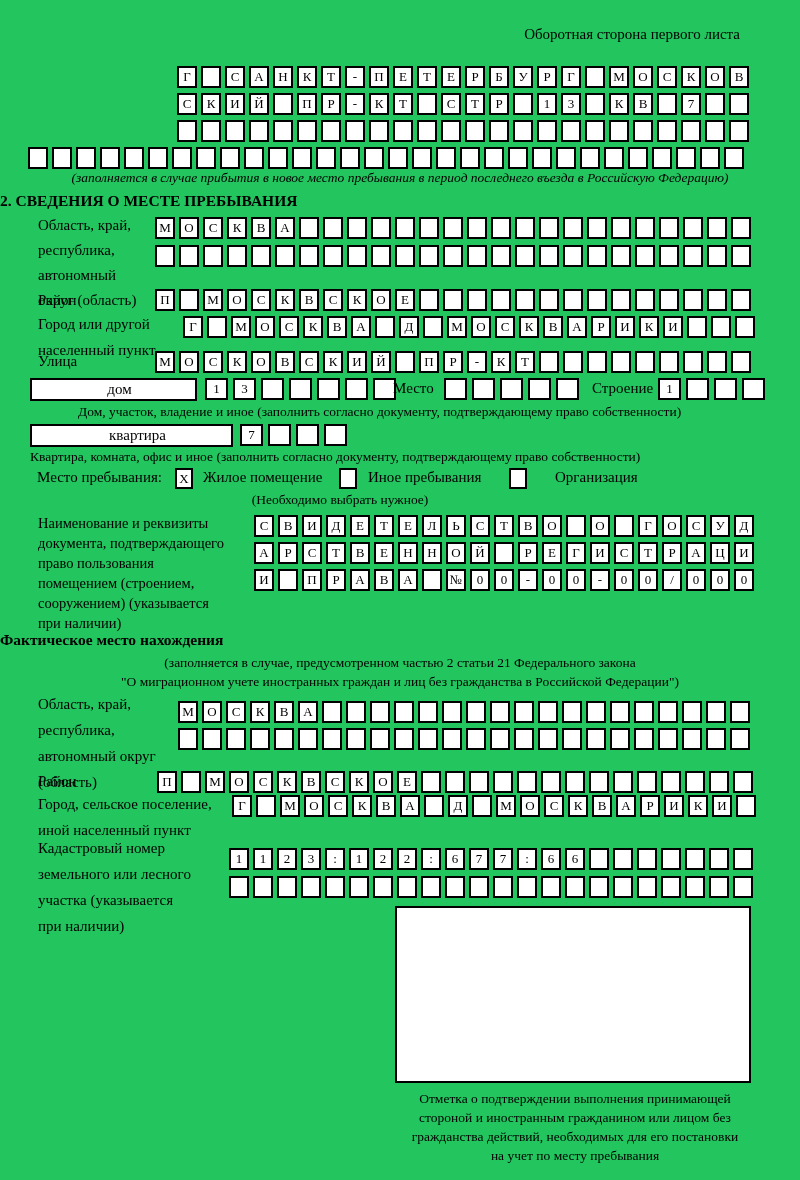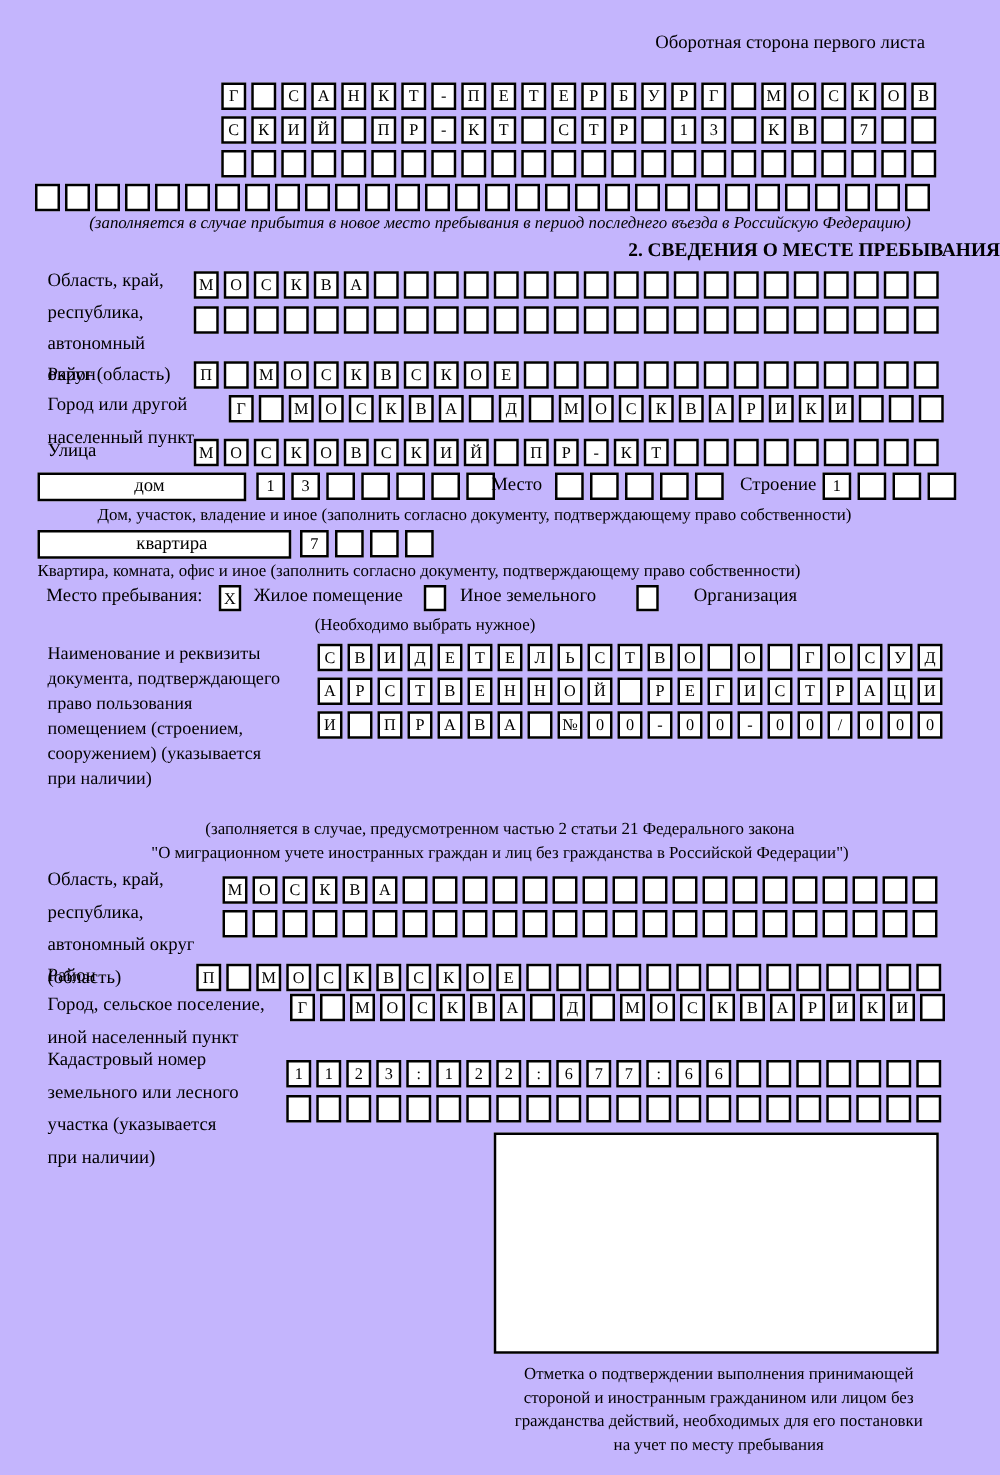--- a/index.html
+++ b/index.html
@@ -1,35 +1,35 @@
 <!DOCTYPE html>
 <html><head>
 <meta charset="utf-8">
 <style>
   html,body{margin:0;padding:0;background:#fff;}
   .form{
-    position:relative;width:800px;height:1180px;background:#c4b5fd;
+    position:relative;width:800px;height:1180px;background:#22c55e;
     font-family:"Liberation Serif", serif;color:#000;overflow:hidden;
   }
   .hdr{position:absolute;top:26px;right:60px;font-size:15px;}
   .lbl{position:absolute;font-size:15px;line-height:24px;white-space:pre-line;}
   .lh25{line-height:25px;}
   .lh22{line-height:26px;}
   .lh20{line-height:20px;font-size:14.5px;}
   .row{position:absolute;display:flex;gap:4px;}
   .cell{
     width:20px;height:22px;border:2px solid #000;box-sizing:border-box;
     display:flex;align-items:center;justify-content:center;
     font-size:13px;background:#fff;
   }
   .wide{gap:5px;}
   .wide .cell{width:23px;}
   .note{position:absolute;font-size:13.5px;}
   .center{left:0;width:800px;text-align:center;}
-  .title{position:absolute;left:0;width:800px;text-align:right;font-weight:bold;font-size:15.5px;}
+  .title{position:absolute;left:0;width:800px;text-align:left;font-weight:bold;font-size:15.5px;}
   .wbox{
     position:absolute;border:2px solid #000;box-sizing:border-box;height:23px;
     display:flex;align-items:center;justify-content:center;font-size:15px;background:#fff;padding-left:12px;
   }
   .chk{
     position:absolute;width:18px;height:21px;border:2px solid #000;box-sizing:border-box;
     display:flex;align-items:center;justify-content:center;font-size:13px;background:#fff;
   }
   .inline-lbl{position:absolute;font-size:15px;white-space:nowrap;}
   .stamp{position:absolute;left:395px;top:906px;width:356px;height:177px;border:2px solid #000;box-sizing:border-box;background:#fff;}
@@ -335,21 +335,21 @@
       <span class="cell"></span>
       <span class="cell"></span>
       <span class="cell"></span>
     </div>
   <div class="note" style="left:30px;top:449px;">Квартира, комната, офис и иное (заполнить согласно документу, подтверждающему право собственности)</div>
 
   <div class="inline-lbl" style="left:37px;top:469px;">Место пребывания:</div>
   <div class="chk" style="left:175px;top:468px;">X</div>
   <div class="inline-lbl" style="left:203px;top:469px;">Жилое помещение</div>
   <div class="chk" style="left:339px;top:468px;"></div>
-  <div class="inline-lbl" style="left:368px;top:469px;">Иное земельного</div>
+  <div class="inline-lbl" style="left:368px;top:469px;">Иное пребывания</div>
   <div class="chk" style="left:509px;top:468px;"></div>
   <div class="inline-lbl" style="left:555px;top:469px;">Организация</div>
   <div class="note" style="left:180px;top:492px;width:320px;text-align:center;">(Необходимо выбрать нужное)</div>
 
   <div class="lbl lh20" style="left:38px;top:513px;">Наименование и реквизиты
 документа, подтверждающего
 право пользования
 помещением (строением,
 сооружением) (указывается
 при наличии)</div>
@@ -416,20 +416,21 @@
       <span class="cell">0</span>
       <span class="cell">-</span>
       <span class="cell">0</span>
       <span class="cell">0</span>
       <span class="cell">/</span>
       <span class="cell">0</span>
       <span class="cell">0</span>
       <span class="cell">0</span>
     </div>
 
+  <div class="title" style="top:631px;">Фактическое место нахождения</div>
   <div class="note center" style="top:655px;">(заполняется в случае, предусмотренном частью 2 статьи 21 Федерального закона</div>
   <div class="note center" style="top:674px;">"О миграционном учете иностранных граждан и лиц без гражданства в Российской Федерации")</div>
 
   <div class="lbl lh22" style="left:38px;top:691px;">Область, край,
 республика,
 автономный округ
 (область)</div>
   <div class="row" style="left:178px;top:701px;">
       <span class="cell">М</span>
       <span class="cell">О</span>

